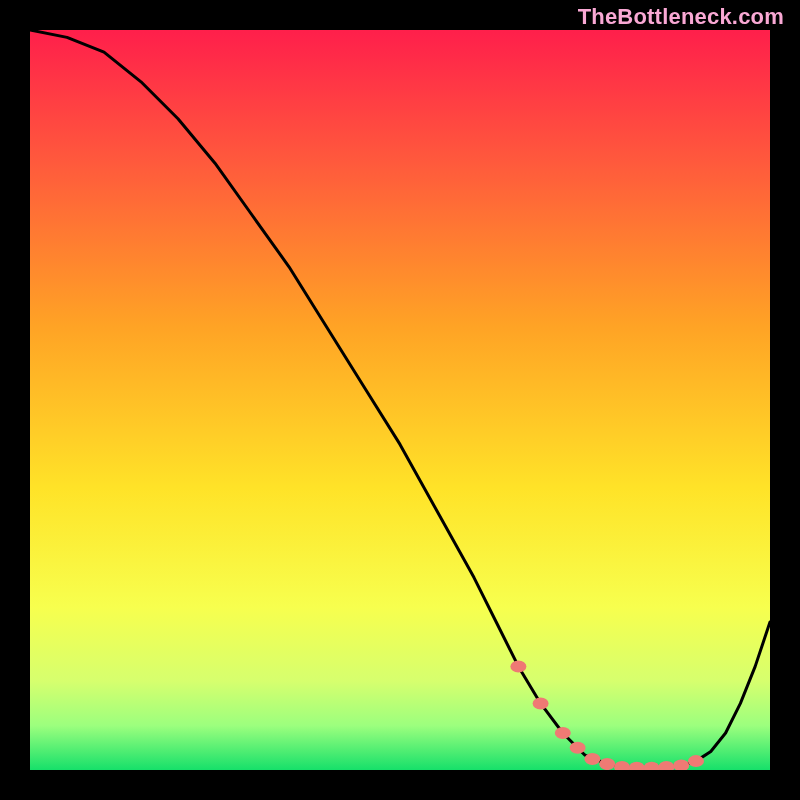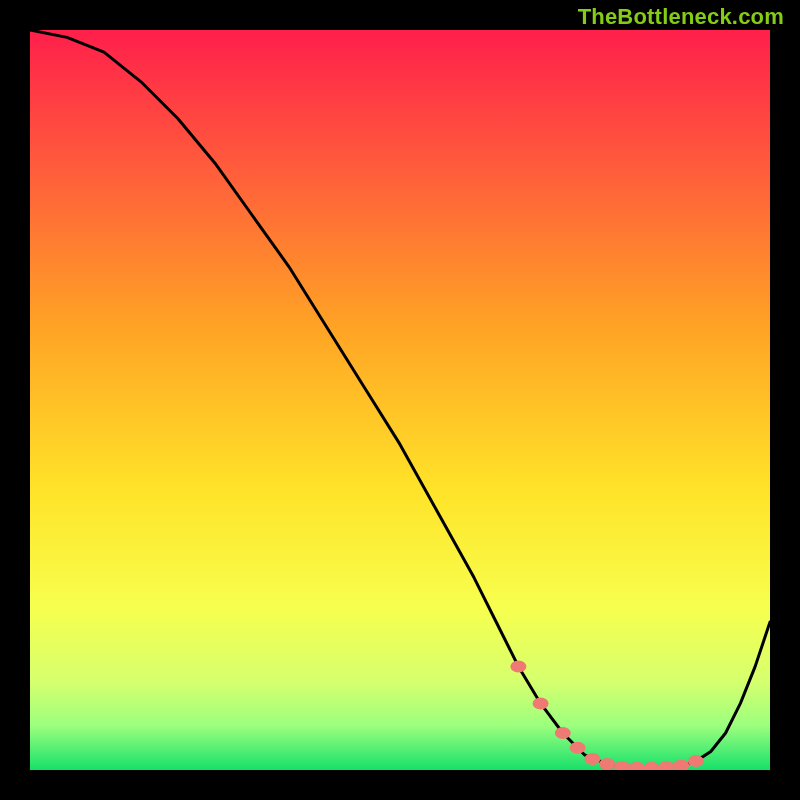--- a/index.html
+++ b/index.html
@@ -14,21 +14,21 @@
   .stage {
     position: relative;
     width: 800px;
     height: 800px;
     background: #000;
   }
   .watermark {
     position: absolute;
     top: 4px;
     right: 16px;
-    color: #84cc16;
+    color: #f9a8d4;
     font-size: 22px;
     font-weight: 600;
     letter-spacing: 0.2px;
     user-select: none;
   }
   .plot {
     position: absolute;
     left: 30px;
     top: 30px;
     width: 740px;

